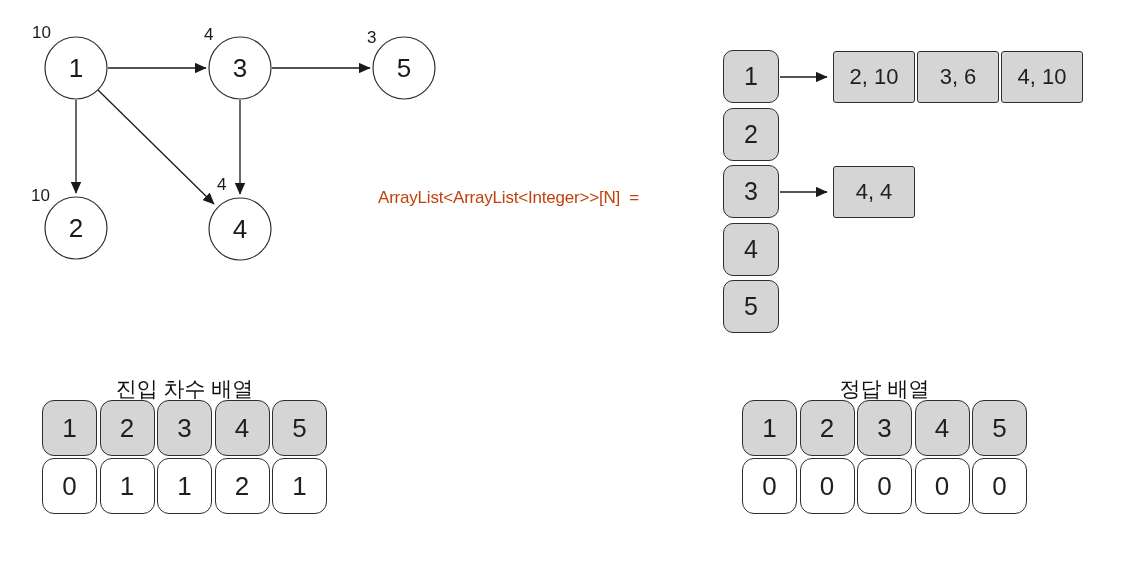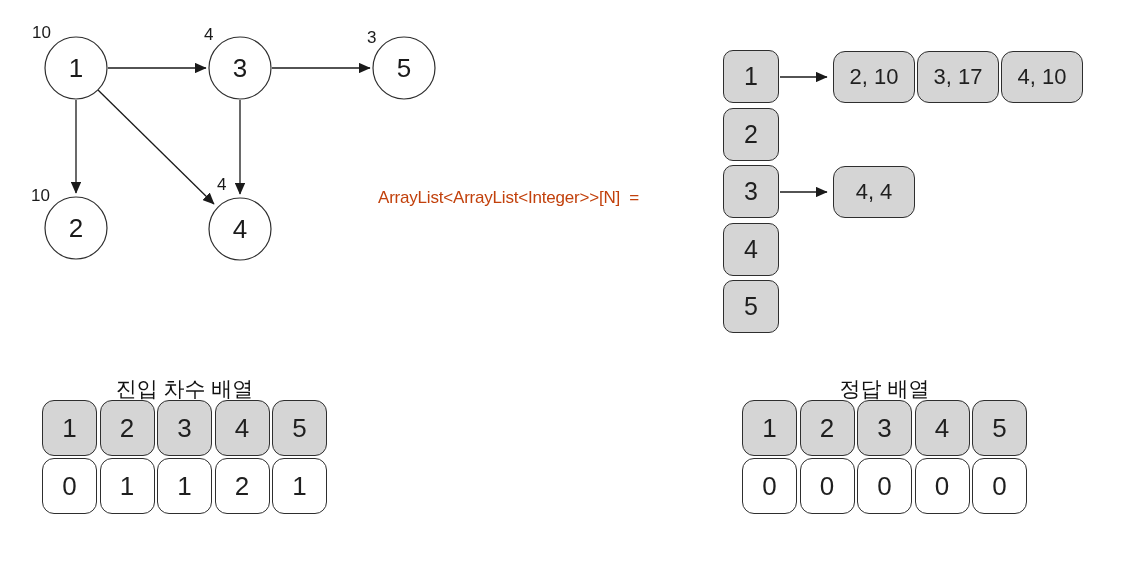--- a/index.html
+++ b/index.html
@@ -18,21 +18,21 @@
     box-sizing:border-box;border:1.2px solid #2e2e2e;background:#ffffff;
     display:flex;align-items:center;justify-content:center;
   }
   .gray{background:#d5d5d5;}
 
   .adj-col{position:absolute;left:723px;top:50px;display:flex;flex-direction:column;gap:4.5px;}
   .adj-index{width:56px;height:53px;border-radius:10px;font-size:25px;}
   .adj-row{position:absolute;display:flex;gap:2px;}
   .adj-row-1{left:833px;top:51px;}
   .adj-row-3{left:833px;top:166px;}
-  .adj-val{width:82px;height:52px;border-radius:12px;font-size:22px;}
+  .adj-val{width:82px;height:52px;border-radius:3px;font-size:22px;}
 
   .expression{
     position:absolute;left:378px;top:188px;font-size:17px;color:#c2410c;
     white-space:pre;letter-spacing:-0.2px;
   }
 
   .array-block{position:absolute;width:285px;top:378px;}
   .array-block.left{left:42px;}
   .array-block.right{left:742px;}
   .array-title{text-align:center;font-size:21px;line-height:22px;height:22px;color:#111;}
@@ -83,21 +83,21 @@
 <div class="adj-col">
   <div class="cell gray adj-index">1</div>
   <div class="cell gray adj-index">2</div>
   <div class="cell gray adj-index">3</div>
   <div class="cell gray adj-index">4</div>
   <div class="cell gray adj-index">5</div>
 </div>
 
 <div class="adj-row adj-row-1">
   <div class="cell gray adj-val">2, 10</div>
-  <div class="cell gray adj-val">3, 17</div>
+  <div class="cell gray adj-val">3, 6</div>
   <div class="cell gray adj-val">4, 10</div>
 </div>
 
 <div class="adj-row adj-row-3">
   <div class="cell gray adj-val">4, 4</div>
 </div>
 
 <div class="array-block left">
   <div class="array-title">진입 차수 배열</div>
   <div class="array-row headers">

